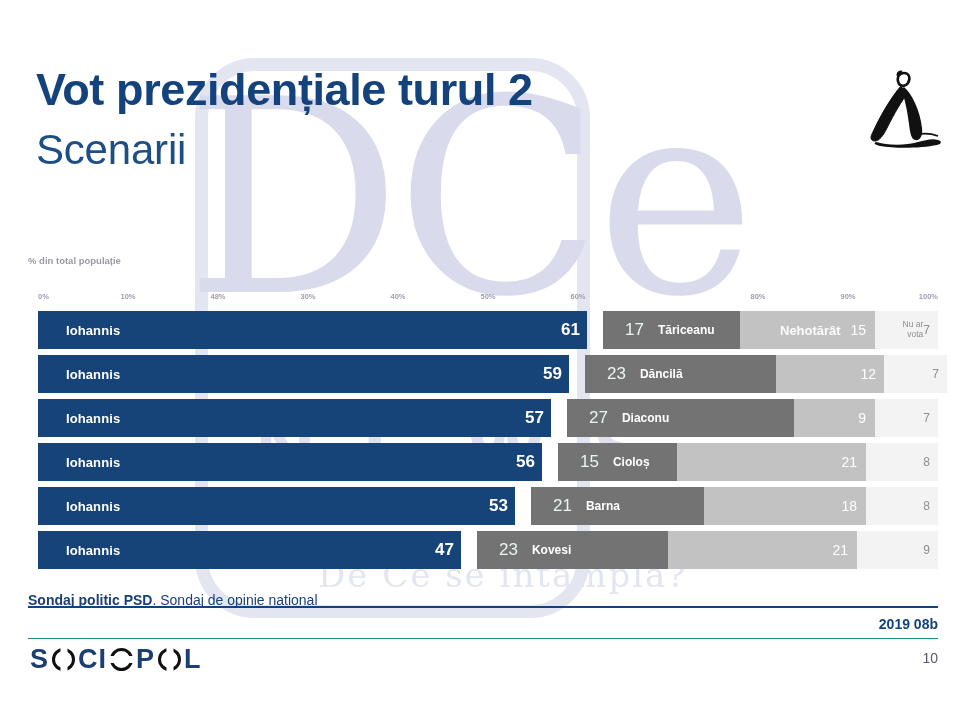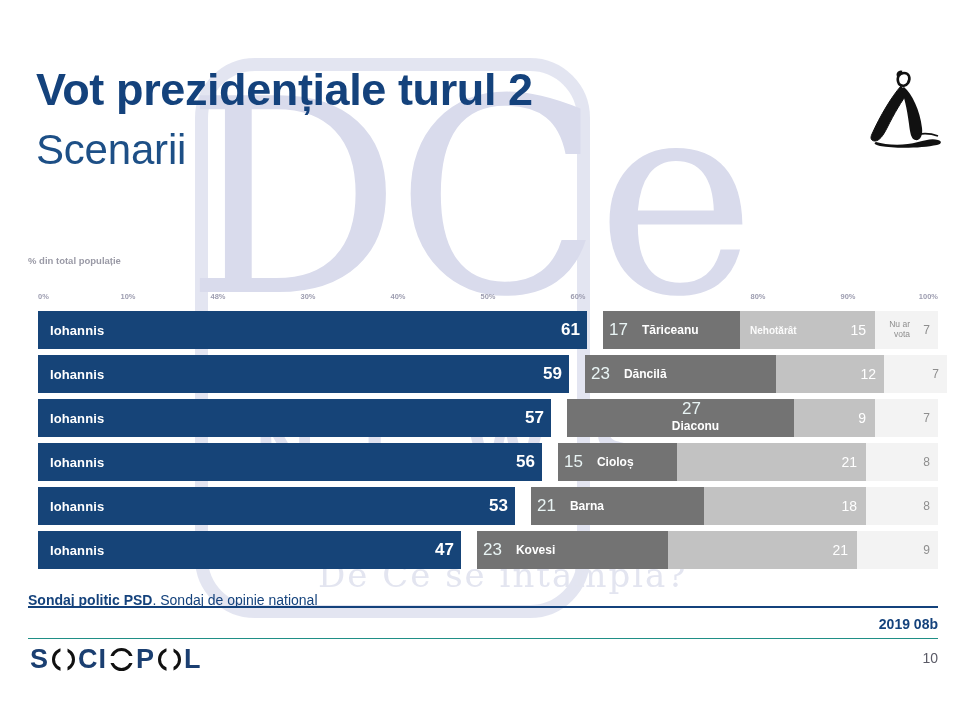--- a/index.html
+++ b/index.html
@@ -60,39 +60,39 @@
     transform:translateX(-50%);white-space:nowrap;
   }
   .axis .tick:first-child{transform:translateX(0);}
   .axis .tick:last-child{transform:translateX(-100%);}
 
   
   .chart{position:absolute;left:38px;top:311px;width:900px;}
   .row{position:relative;height:38px;margin-bottom:6px;}
   .seg{
     position:absolute;top:0;height:38px;box-sizing:border-box;
-    display:flex;align-items:center;
+    display:flex;align-items:center;padding-left:16px;
   }
   .seg-main{background:#164478;left:0;}
   .seg-main .nm{
     color:#ffffff;font-size:13px;font-weight:700;margin-left:12px;letter-spacing:.1px;
   }
   .seg-main .vl{
     margin-left:auto;margin-right:7px;color:#ffffff;font-size:17px;font-weight:700;
   }
   .seg-chal{background:#737373;margin-left:16px;}
   .seg-chal .vl{
     color:#e9f4f4;font-size:17px;font-weight:400;margin-left:6px;
   }
   .seg-chal .nm{
     color:#ffffff;font-size:12px;font-weight:700;margin-left:14px;white-space:nowrap;
   }
   .seg-undec{background:#c2c2c2;}
   .seg-undec .nm{
-    color:#ffffff;font-size:10px;font-weight:700;margin-left:10px;white-space:nowrap;opacity:.95;
+    color:#ffffff;font-size:13px;font-weight:700;margin-left:24px;white-space:nowrap;opacity:.95;
   }
   .seg-undec .vl{
     margin-left:auto;margin-right:9px;color:#ffffff;font-size:14px;font-weight:400;
   }
   .seg-novote{background:#f3f3f3;}
   .seg-novote .nm{
     color:#8e8e8e;font-size:8.5px;font-weight:400;margin-left:7px;line-height:1.15;
     white-space:normal;width:28px;text-align:right;
   }
   .seg-novote .vl{
@@ -209,21 +209,21 @@
         </div>
         <div class="seg seg-novote" style="left: 846px; width: 63px;">
           <span class="vl">7</span>
         </div>
       </div>
       <div class="row">
         <div class="seg seg-main" style="left: 0px; width: 513px;">
           <span class="nm">Iohannis</span>
           <span class="vl">57</span>
         </div>
-        <div class="seg seg-chal" style="left: 513px; width: 243px; flex-direction: column;">
+        <div class="seg seg-chal" style="left: 513px; width: 243px;">
           <span class="vl">27</span>
           <span class="nm">Diaconu</span>
         </div>
         <div class="seg seg-undec" style="left: 756px; width: 81px;">
           <span class="vl">9</span>
         </div>
         <div class="seg seg-novote" style="left: 837px; width: 63px;">
           <span class="vl">7</span>
         </div>
       </div>

